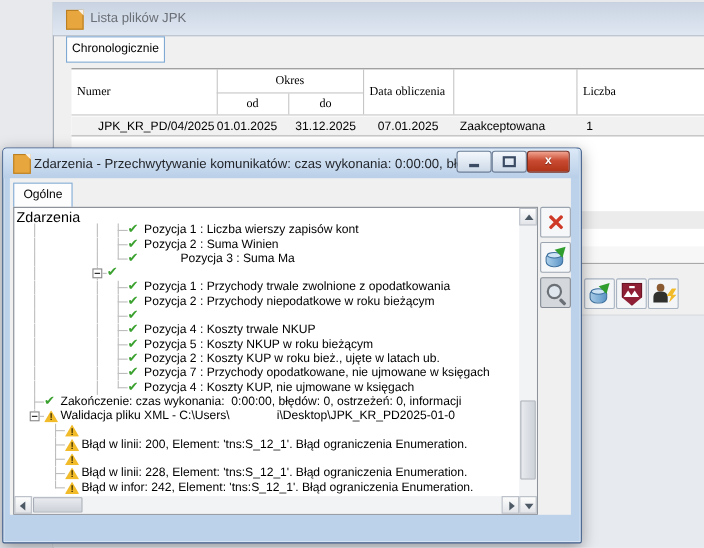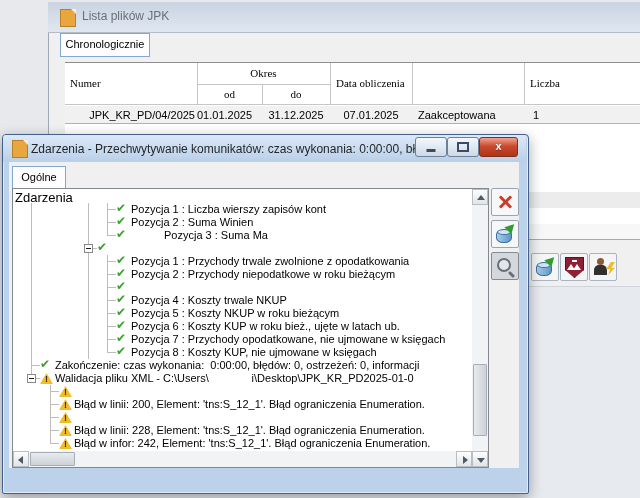--- a/index.html
+++ b/index.html
@@ -271,37 +271,37 @@
       <div class="hseg" style="left: 94px; width: 9px;"></div>
       <div class="check" style="left: 103px;">✔</div>
       <div class="tlabel" style="left: 118px;">Pozycja 5 : Koszty NKUP w roku bieżącym</div>
     </div>
     <div class="trow" style="top: 131px;">
       <div class="guide" style="left: 18px;"></div>
       <div class="guide" style="left: 75px;"></div>
       <div class="vseg" style="left: 94px; height: 13px;"></div>
       <div class="hseg" style="left: 94px; width: 9px;"></div>
       <div class="check" style="left: 103px;">✔</div>
-      <div class="tlabel" style="left: 118px;">Pozycja 6 : Koszty KUP w roku bież., ujęte w latach ub.</div>
+      <div class="tlabel" style="left: 118px;">Pozycja 2 : Koszty KUP w roku bież., ujęte w latach ub.</div>
     </div>
     <div class="trow" style="top: 144px;">
       <div class="guide" style="left: 18px;"></div>
       <div class="guide" style="left: 75px;"></div>
       <div class="vseg" style="left: 94px; height: 13px;"></div>
       <div class="hseg" style="left: 94px; width: 9px;"></div>
       <div class="check" style="left: 103px;">✔</div>
       <div class="tlabel" style="left: 118px;">Pozycja 7 : Przychody opodatkowane, nie ujmowane w księgach</div>
     </div>
     <div class="trow" style="top: 157px;">
       <div class="guide" style="left: 18px;"></div>
       <div class="guide" style="left: 75px;"></div>
       <div class="vseg" style="left: 94px; height: 7px;"></div>
       <div class="hseg" style="left: 94px; width: 9px;"></div>
       <div class="check" style="left: 103px;">✔</div>
-      <div class="tlabel" style="left: 118px;">Pozycja 8 : Koszty KUP, nie ujmowane w księgach</div>
+      <div class="tlabel" style="left: 118px;">Pozycja 4 : Koszty KUP, nie ujmowane w księgach</div>
     </div>
     <div class="trow" style="top: 170px;">
       <div class="vseg" style="left: 18px; height: 13px;"></div>
       <div class="hseg" style="left: 18px; width: 9px;"></div>
       <div class="check" style="left: 27px;">✔</div>
       <div class="tlabel" style="left: 42px;">Zakończenie: czas wykonania:  0:00:00, błędów: 0, ostrzeżeń: 0, informacji</div>
     </div>
     <div class="trow" style="top: 183px;">
       <div class="vseg" style="left: 18px; height: 2px;"></div>
       <div class="expbox" style="left: 14px;">

